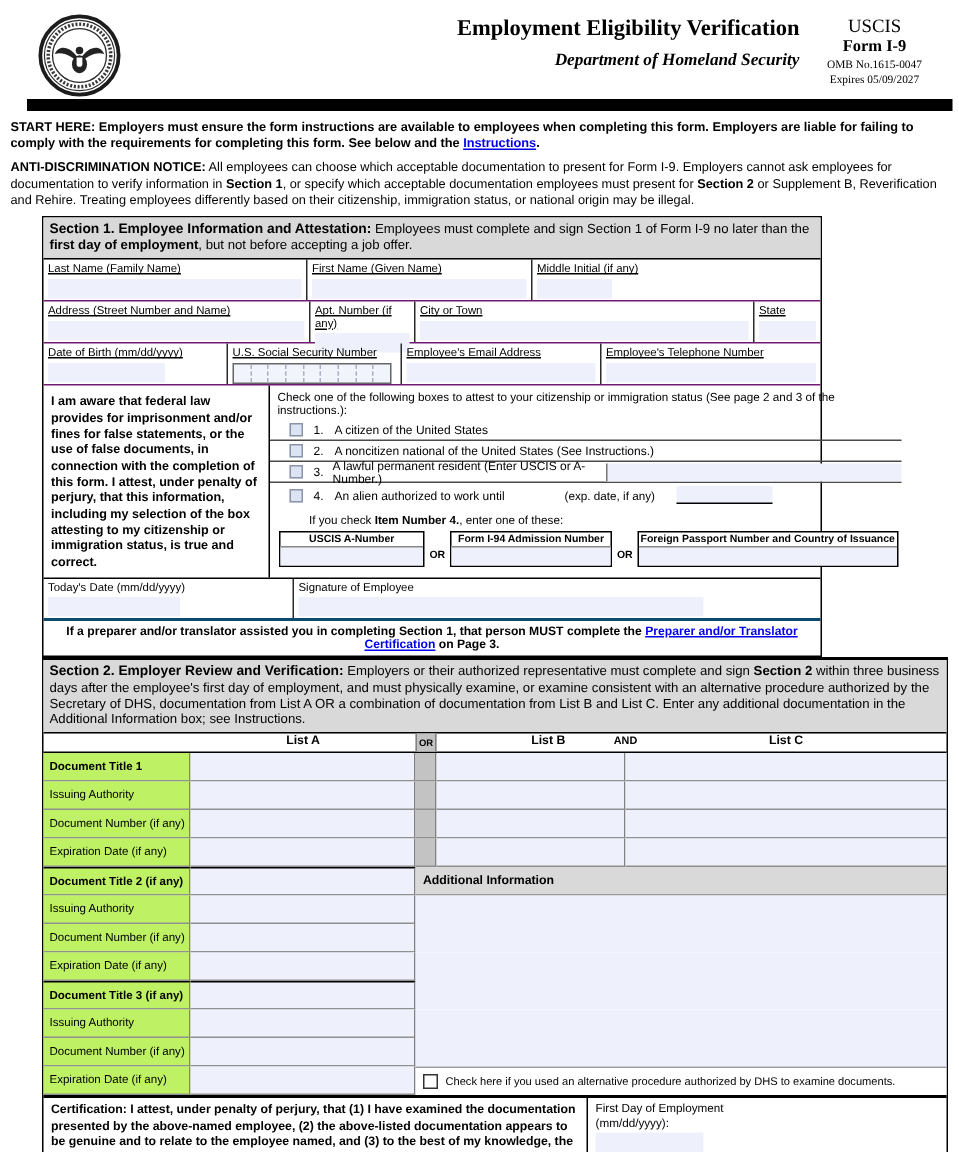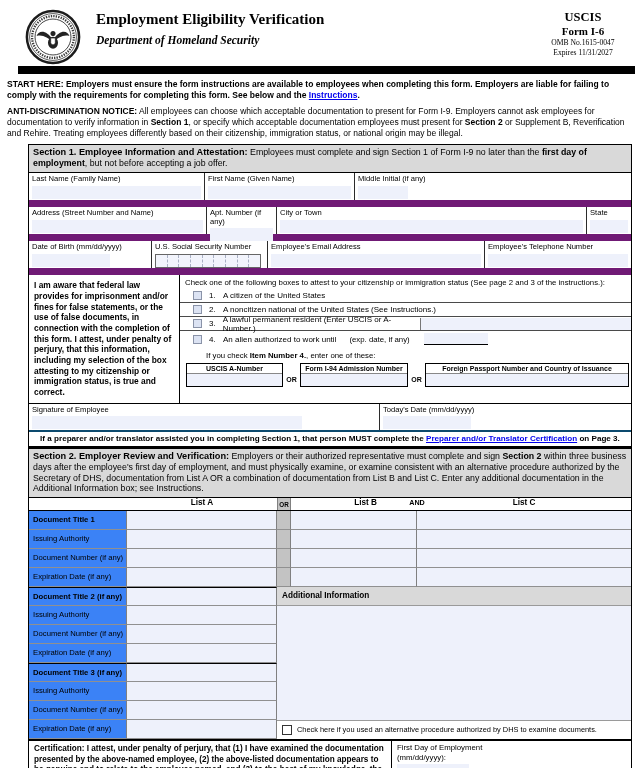--- a/index.html
+++ b/index.html
@@ -3,44 +3,44 @@
 <meta charset="utf-8">
 <style>
   * { box-sizing: border-box; margin: 0; padding: 0; }
   html,body { background:#fff; }
   body { width:639px; height:768px; font-family:"Liberation Sans", sans-serif; color:#000; }
   .page { position:relative; width:639px; height:768px; overflow:hidden; background:#fff; }
 
   
   .hdr { display:flex; align-items:flex-start; padding:8px 6px 0 24px; height:62px; }
   .hdr-seal { width:72px; flex:0 0 72px; }
-  .hdr-center { flex:1; text-align:left; font-family:"Liberation Serif", serif; padding-top:3px; }
+  .hdr-center { flex:1; text-align:right; font-family:"Liberation Serif", serif; padding-top:3px; }
   .hdr-title { font-size:15px; font-weight:bold; }
   .hdr-sub1 { font-size:11.5px; font-weight:bold; margin-top:6px;font-style:italic; }
   .hdr-sub2 { font-size:11px; margin-top:1px; }
   .hdr-right { flex:0 0 100px; text-align:center; font-family:"Liberation Serif", serif; padding-top:2px; }
-  .hdr-uscis { font-size:12.5px; font-weight:bold; }
+  .hdr-uscis { font-size:12.5px; font-weight:normal; }
   .hdr-form { font-size:11px; font-weight:bold; }
   .hdr-omb, .hdr-exp { font-size:7.6px; margin-top:1px; }
   .black-bar { margin:4px 4px 0 18px; width:617px; height:8px; background:#000; }
 
   
   .notice { margin:5px 8px 0 7px; font-size:8.5px; line-height:1.3; }
   .notice.bold { font-weight:bold; }
   .b { font-weight:bold; }
   a.lnk { color:#0000EE; text-decoration:underline; cursor:pointer; }
 
   
-  .secbox { margin-left:28px; width:604px; border:1px solid #000; }
+  .secbox { margin-left:28px; width:520px; border:1px solid #000; }
   .secbox.first { margin-top:5px; }
   .sechead { background:#d9d9d9; border-bottom:1px solid #000; padding:2px 4px 3px; font-size:8.8px; line-height:1.22; }
   .sechead .ttl { font-weight:bold; font-size:9.2px; }
 
   
-  .frow { display:flex; border-bottom:7px solid #701a75; }
+  .frow { display:flex; border-bottom:1px solid #701a75;text-decoration:underline; }
   .fcell { border-right:1px solid #2b2b2b; padding:2px 3px 2px; }
   .fcell:last-child { border-right:none; }
   .flabel { font-size:7.6px; line-height:1.1; }
   .inp { background:#eef1fb; height:13px; margin-top:2px; }
   .frow.r1 .fcell, .frow.r2 .fcell, .frow.r3 .fcell { height:27px; }
 
   
   .comb { display:flex; width:106px; height:14px; border:1px solid #666; background:#f2f4fc; margin-top:2px; }
   .comb span { flex:1; border-right:1px dashed #a9b0c4; }
   .comb span:last-child { border-right:none; }
@@ -48,21 +48,21 @@
   
   .attest { display:flex; }
   .attest-left { flex:0 0 151px; border-right:1px solid #000; padding:5px 5px; font-size:8.4px; font-weight:bold; line-height:1.27; }
   .attest-right { flex:1; }
   .chk-instr { font-size:7.8px; padding:3px 5px 2px; }
   .citem { display:flex; align-items:center; height:14px; padding-left:13px; font-size:8px; border-bottom:1px solid #4a4a4a; }
   .citem.last { border-bottom:none; height:16px; }
   .cbox { width:9px; height:9px; background:#dce3f3; border:1px solid #8a93a8; flex:0 0 9px; margin-right:7px; }
   .cnum { width:14px; }
   .citem .fill3 { margin-left:auto; width:216px; height:12px; background:#eef1fb; border-left:1px solid #777; }
-  .citem .explbl { margin-left:13px; font-size:7.8px; }
+  .citem .explbl { margin-left:40px; font-size:7.8px; }
   .citem .fill4 { margin-left:14px; width:64px; height:12px; background:#eef1fb; border-bottom:1px solid #000; }
   .note4 { font-size:7.8px; padding:4px 0 2px 26px; }
   .orboxes { display:flex; align-items:stretch; margin:1px 2px 5px 6px; }
   .obox { border:1px solid #000; background:#fff; }
   .obox .oh { font-size:7px; font-weight:bold; text-align:center; padding:1px 1px; white-space:nowrap; }
   .obox .oi { height:13px; background:#eef1fb; border-top:1px solid #888; }
   .obox.b1 { width:97px; } .obox.b2 { width:108px; } .obox.b3 { flex:1; }
   .osep { width:17px; text-align:center; font-size:7px; font-weight:bold; align-self:center; padding-top:8px; }
 
   
@@ -81,21 +81,21 @@
   .lhead { display:flex; height:13px; border-bottom:1px solid #000; font-size:8.2px; font-weight:bold; }
   .lhead .sp { width:98px; }
   .lhead .la { width:150px; text-align:center; }
   .lhead .orc { width:14px; background:#c3c3c3; border-left:1px solid #808080; border-right:1px solid #808080; font-size:6.3px; text-align:center; line-height:13px; }
   .lhead .bc { position:relative; flex:1; }
   .lhead .lb { position:absolute; left:0; width:126px; text-align:center;padding-left:23px; }
   .lhead .land { position:absolute; left:101px; width:50px; text-align:center; font-size:7.2px; }
   .lhead .lc { position:absolute; left:126px; right:0; text-align:center; }
 
   .t2row { display:flex; height:19px; }
-  .t2row .lbl { width:98px; background:#3b82f6; border-right:1px solid #808080; border-bottom:1px solid #909090; font-size:7.7px; display:flex; align-items:center; padding-left:4px; }
+  .t2row .lbl { width:98px; background:#bef264; border-right:1px solid #808080; border-bottom:1px solid #909090; font-size:7.7px; display:flex; align-items:center; padding-left:4px; }
   .t2row .lbl.bold { font-weight:bold; }
   .t2row .cellA { width:150px; background:#eef1fb; border-right:1px solid #808080; border-bottom:1px solid #909090; }
   .t2row.blocktop .lbl, .t2row.blocktop .cellA { border-top:1px solid #000; }
   .t2row .orcol { width:14px; background:#c3c3c3; border-right:1px solid #808080; border-bottom:1px solid #909090; }
   .t2row .cellB { width:126px; background:#eef1fb; border-right:1px solid #808080; border-bottom:1px solid #909090; }
   .t2row .cellC { flex:1; background:#eef1fb; border-bottom:1px solid #909090; }
   .t2row .addl-bar { flex:1; background:#d9d9d9; border-bottom:1px solid #9a9a9a; font-size:8.2px; font-weight:bold; display:flex; align-items:center; padding-left:5px; }
   .t2row .addl-body { flex:1; background:#eef1fb; }
   .t2row .addl-check { flex:1; background:#fff; border-top:1px solid #9a9a9a; display:flex; align-items:center; font-size:7.4px; padding-left:5px; }
   .t2row .addl-check .cb2 { width:10px; height:10px; border:1px solid #333; background:#fff; flex:0 0 10px; margin-right:5px; }
@@ -124,23 +124,23 @@
         <circle cx="30" cy="26.5" r="2.6" fill="#232323"></circle>
         <path d="M27.6 31 h4.8 v5 a2.4 2.4 0 0 1 -2.4 2.2 a2.4 2.4 0 0 1 -2.4 -2.2 Z" fill="#ffffff" stroke="#232323" stroke-width="0.8"></path>
       </svg>
     </div>
     <div class="hdr-center">
       <div class="hdr-title">Employment Eligibility Verification</div>
       <div class="hdr-sub1">Department of Homeland Security</div>
     </div>
     <div class="hdr-right">
       <div class="hdr-uscis">USCIS</div>
-      <div class="hdr-form">Form I-6</div>
+      <div class="hdr-form">Form I-9</div>
       <div class="hdr-omb">OMB No.1615-0047</div>
-      <div class="hdr-exp">Expires 11/31/2027</div>
+      <div class="hdr-exp">Expires 05/09/2027</div>
     </div>
   </div>
   <div class="black-bar"></div>
 
   <div class="notice bold"><span class="b">START HERE:</span><span>  Employers must ensure the form instructions are available to employees when completing this form.  Employers are liable for failing to comply with the requirements for completing this form.  See below and the </span><a class="lnk b">Instructions</a><span>.</span></div>
 
   <div class="notice"><span class="b">ANTI-DISCRIMINATION NOTICE:</span><span>  All employees can choose which acceptable documentation to present for Form I-9.  Employers cannot ask employees for documentation to verify information in </span><span class="b">Section 1</span><span>, or specify which acceptable documentation employees must present for </span><span class="b">Section 2</span><span> or Supplement B, Reverification and Rehire.  Treating employees differently based on their citizenship, immigration status, or national origin may be illegal.</span></div>
 
   <div class="secbox first">
     <div class="sechead"><span class="ttl">Section 1. Employee Information and Attestation:</span><span> Employees must complete and sign Section 1 of Form I-9 no later than the </span><span class="b">first day of employment</span><span>, but not before accepting a job offer.</span></div>
@@ -249,26 +249,26 @@
           <div class="osep">OR</div>
           <div class="obox b3">
             <div class="oh">Foreign Passport Number and Country of Issuance</div>
             <div class="oi"></div>
           </div>
         </div>
       </div>
     </div>
 
     <div class="sigrow">
+      <div class="fcell sig-r">
+        <div class="flabel">Today's Date (mm/dd/yyyy)</div>
+        <div class="inp"></div>
+      </div>
       <div class="fcell sig-l">
         <div class="flabel">Signature of Employee</div>
-        <div class="inp"></div>
-      </div>
-      <div class="fcell sig-r">
-        <div class="flabel">Today's Date (mm/dd/yyyy)</div>
         <div class="inp"></div>
       </div>
     </div>
 
     <div class="prep"><span>If a preparer and/or translator assisted you in completing Section 1, that person MUST complete the </span><a class="lnk">Preparer and/or Translator Certification</a><span> on Page 3.</span></div>
   </div>
 
   <div class="s2box">
     <div class="sechead"><span class="ttl">Section 2. Employer Review and Verification:</span><span> Employers or their authorized representative must complete and sign </span><span class="b">Section 2</span><span> within three business days after the employee's first day of employment, and must physically examine, or examine consistent with an alternative procedure authorized by the Secretary of DHS, documentation from List A OR a combination of documentation from List B and List C.  Enter any additional documentation in the Additional Information box; see Instructions.</span></div>
 

